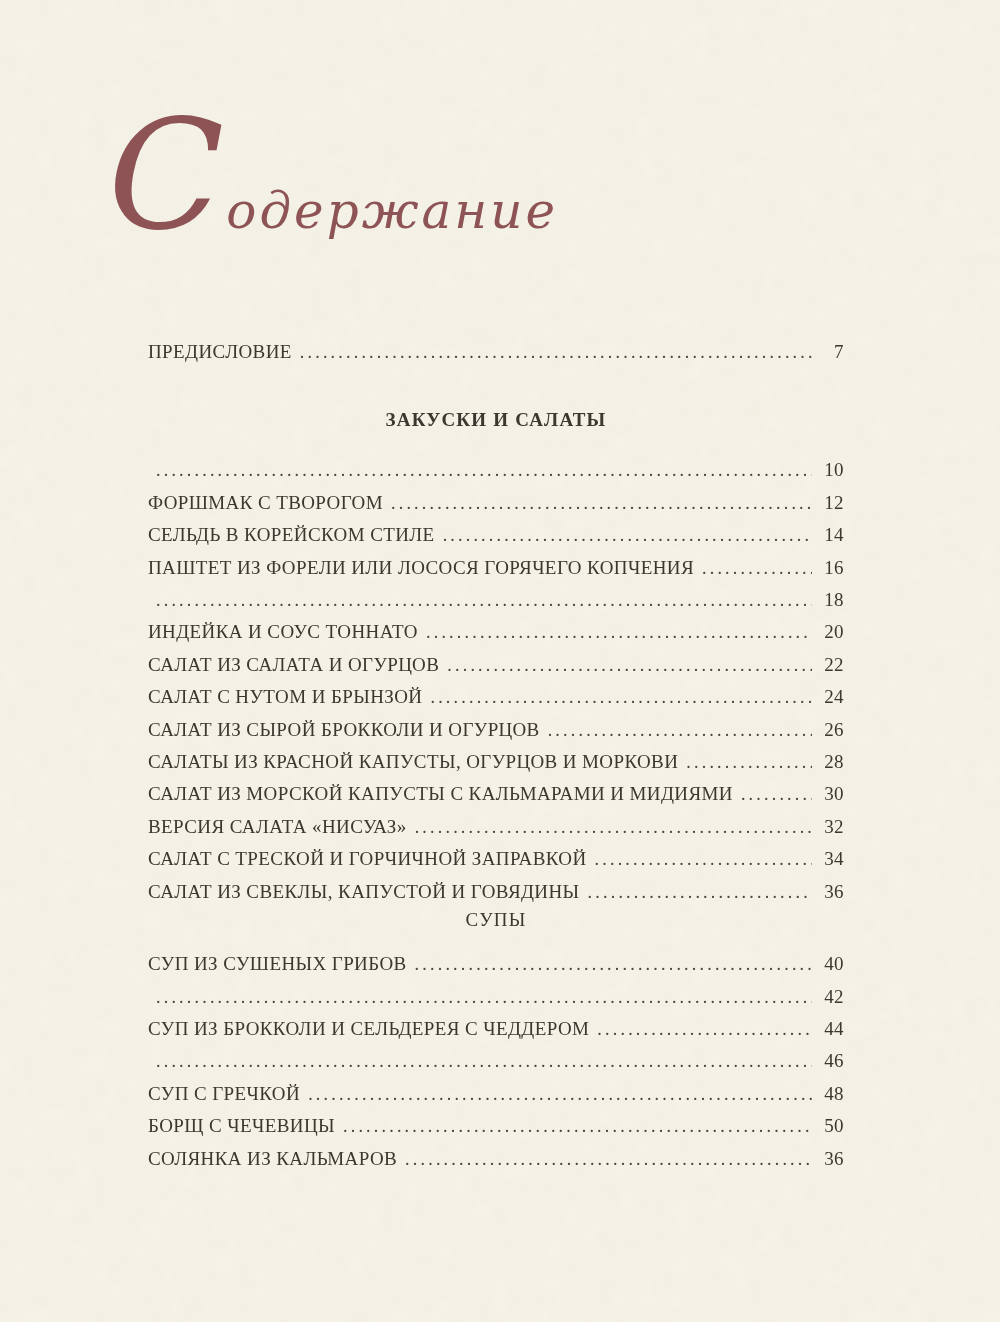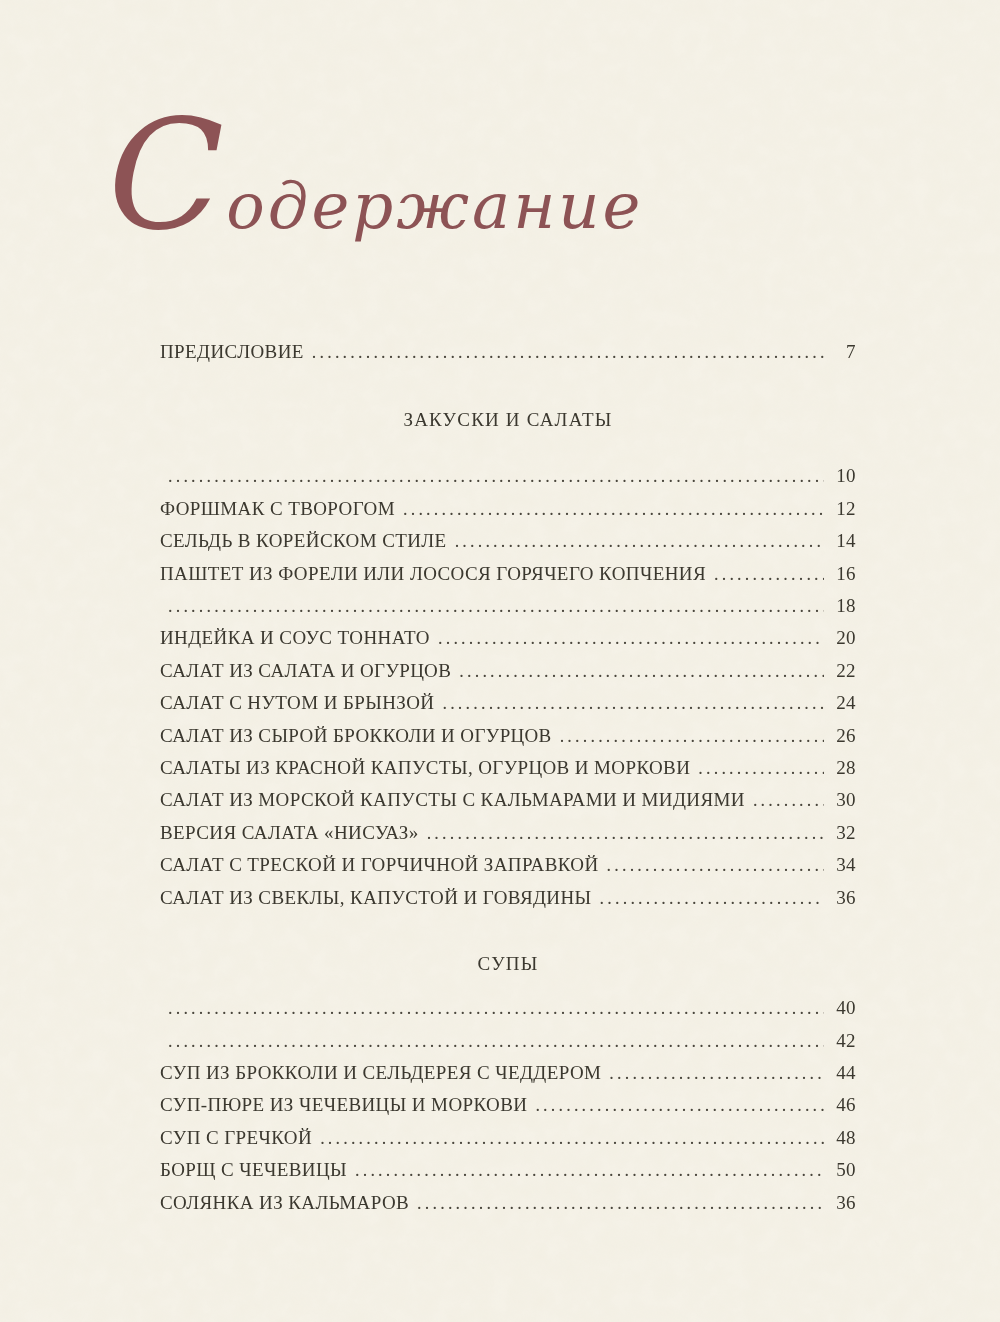--- a/index.html
+++ b/index.html
@@ -18,33 +18,33 @@
   }
   .page {
     position: absolute; inset: 0;
   }
   .title {
     position: absolute;
     left: 108px; top: 92px;
     font-family: "DejaVu Serif", serif;
     font-style: italic;
     font-weight: 400;
-    font-size: 64px;
+    font-size: 50px;
     letter-spacing: 3px;
     color: #8d5355;
     line-height: 1.1;
   }
   .title::first-letter {
     font-size: 152px;
     letter-spacing: 0;
     margin-right: 2px;
   }
   .toc {
     position: absolute;
-    left: 160px; top: 336px;
+    left: 148px; top: 336px;
     width: 696px;
     color: #3b382f;
     font-size: 19px;
     letter-spacing: 0.4px;
   }
   .toc-row {
     display: flex;
     align-items: baseline;
     line-height: 32.4px;
     white-space: nowrap;
@@ -64,22 +64,22 @@
   .toc-row .num {
     flex: none;
     min-width: 26px;
     text-align: right;
   }
   .toc-heading {
     text-align: center;
     line-height: 24px;
     letter-spacing: 1.2px;
   }
-  .heading-1 { margin-top: 40px; margin-bottom: 28px; }
-  .heading-2 { margin-top: 38px; margin-bottom: 16px; text-align: center; }
+  .heading-1 { margin-top: 40px; margin-bottom: 22px; font-weight: bold; }
+  .heading-2 { margin-bottom: 16px; text-align: center; }
 </style>
 </head>
 <body>
 
 <svg class="paper-texture" xmlns="http://www.w3.org/2000/svg">
   <filter id="paperNoise">
     <feTurbulence type="fractalNoise" baseFrequency="0.055" numOctaves="3" seed="7" result="n"></feTurbulence>
     <feColorMatrix in="n" type="matrix" values="0 0 0 0 0.83
               0 0 0 0 0.79
               0 0 0 0 0.65
@@ -163,34 +163,34 @@
           <span class="dots"></span>
           <span class="num">34</span>
         </div>
         <div class="toc-row">
           <span class="label">САЛАТ ИЗ СВЕКЛЫ, КАПУСТОЙ И ГОВЯДИНЫ</span>
           <span class="dots"></span>
           <span class="num">36</span>
         </div>
         <div class="toc-heading heading-2">СУПЫ</div>
         <div class="toc-row">
+          <span class="label">СУП ИЗ СУШЕНЫХ ГРИБОВ</span>
           <span class="dots"></span>
           <span class="num">40</span>
         </div>
         <div class="toc-row">
           <span class="dots"></span>
           <span class="num">42</span>
         </div>
         <div class="toc-row">
           <span class="label">СУП ИЗ БРОККОЛИ И СЕЛЬДЕРЕЯ С ЧЕДДЕРОМ</span>
           <span class="dots"></span>
           <span class="num">44</span>
         </div>
         <div class="toc-row">
-          <span class="label">СУП-ПЮРЕ ИЗ ЧЕЧЕВИЦЫ И МОРКОВИ</span>
           <span class="dots"></span>
           <span class="num">46</span>
         </div>
         <div class="toc-row">
           <span class="label">СУП С ГРЕЧКОЙ</span>
           <span class="dots"></span>
           <span class="num">48</span>
         </div>
         <div class="toc-row">
           <span class="label">БОРЩ С ЧЕЧЕВИЦЫ</span>

